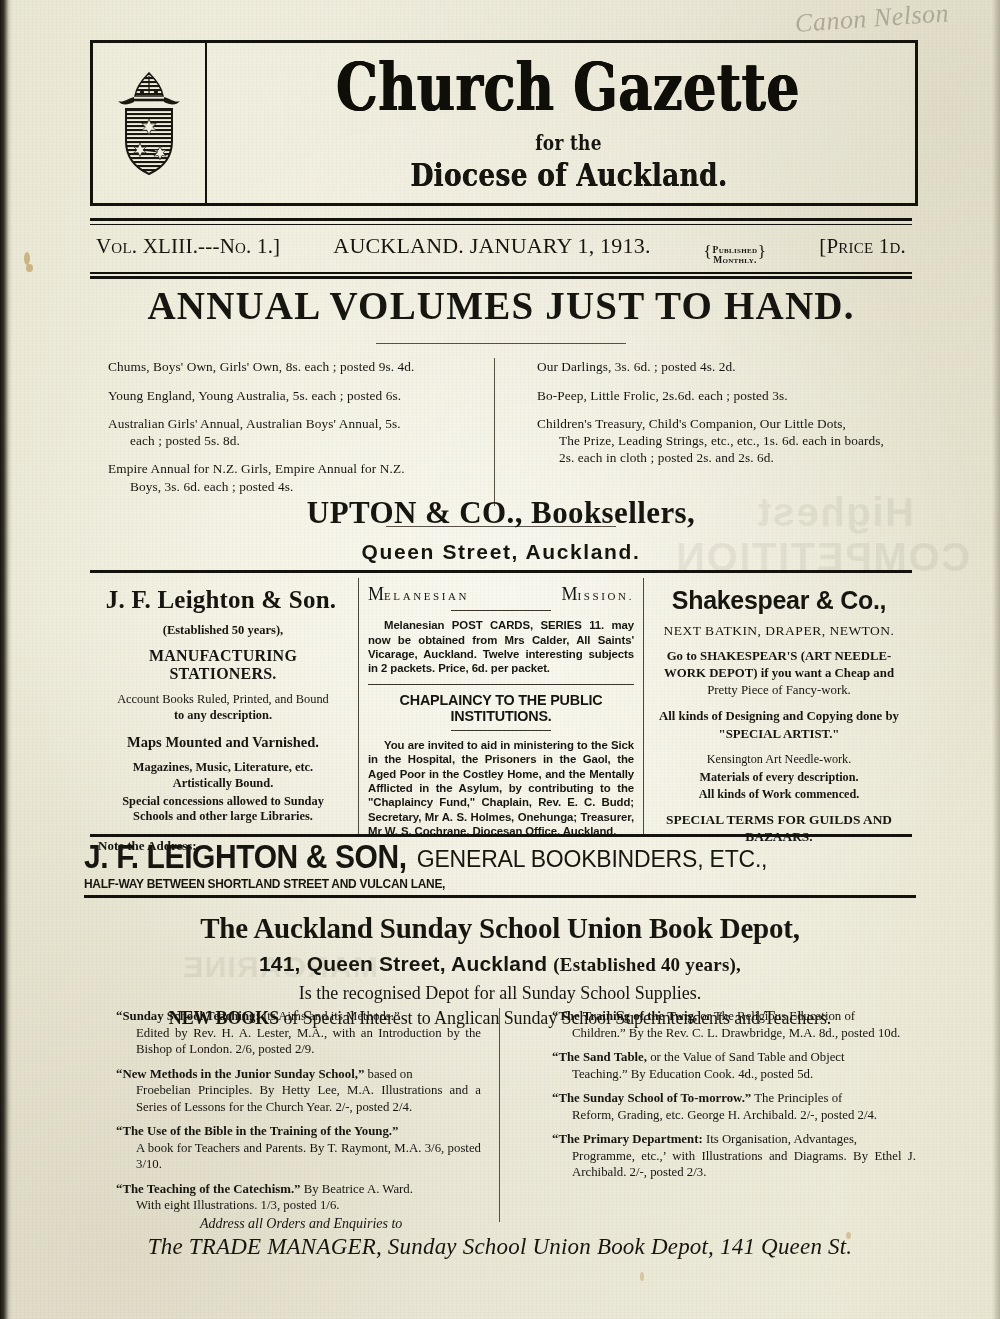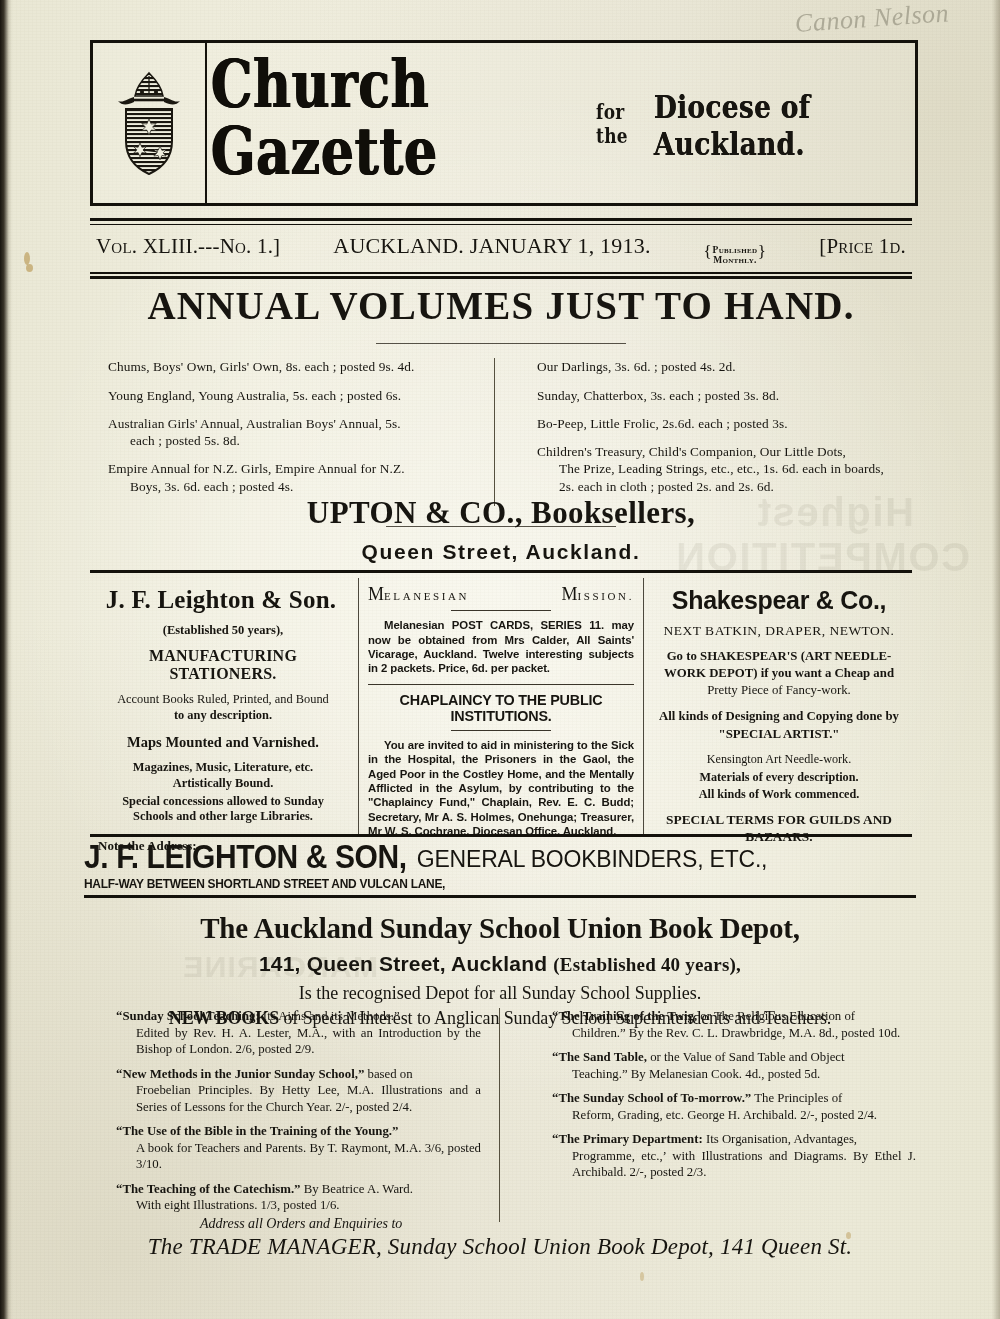--- a/index.html
+++ b/index.html
@@ -44,21 +44,21 @@
   }
   #masthead{
     position:absolute;left:90px;top:40px;width:822px;height:160px;
     border:3px solid #14120c;background:rgba(255,255,250,.12);
   }
   #crest-cell{
     position:absolute;left:0;top:0;width:112px;height:100%;
     border-right:2px solid #14120c;display:flex;align-items:center;justify-content:center;
   }
   #title-cell{position:absolute;left:112px;top:0;right:0;height:100%;
-    display:flex;flex-direction:row;align-items:center;justify-content:center;padding-top:2px;}
+    display:flex;flex-direction:column;align-items:center;justify-content:center;padding-top:2px;padding-left:17px;}
   #gazette-title{
     font-family:"DejaVu Serif",serif;font-weight:bold;
     font-size:54px;line-height:1.02;letter-spacing:.5px;color:#100e09;
     transform:scaleY(1.22) scaleX(.97);transform-origin:center;
     text-shadow:.6px 0 0 #100e09,-.6px 0 0 #100e09;
     margin-bottom:14px;
   }
   #forthe{font-family:"DejaVu Serif",serif;font-weight:bold;font-size:17px;
     transform:scaleY(1.18);margin:3px 0 6px 0;letter-spacing:.3px;}
   #diocese{font-family:"DejaVu Serif",serif;font-weight:bold;font-size:27px;
@@ -258,23 +258,20 @@
         <div class="bookline">
           <span>Empire Annual for N.Z. Girls, Empire Annual for N.Z.</span>
           <span class="ind">Boys, 3s. 6d. each ; posted 4s.</span>
         </div>
       </div>
       <div class="col right">
         <div class="bookline">
           <span>Our Darlings, 3s. 6d. ; posted 4s. 2d.</span>
         </div>
         <div class="bookline">
-          <span>Sunday, Chatterbox, 3s. each ; posted 3s. 8d.</span>
-        </div>
-        <div class="bookline">
           <span>Bo-Peep, Little Frolic, 2s.6d. each ; posted 3s.</span>
         </div>
         <div class="bookline">
           <span>Children's Treasury, Child's Companion, Our Little Dots,</span>
           <span class="ind">The Prize, Leading Strings, etc., etc., 1s. 6d. each in boards, 2s. each in cloth ; posted 2s. and 2s. 6d.</span>
         </div>
       </div>
     </div>
     <div class="shortrule" style="width:230px;margin-top:20px"></div>
   </div>
@@ -385,21 +382,21 @@
         <span class="d">With eight Illustrations.  1/3, posted 1/6.</span>
       </div>
     </div>
     <div class="bcol r">
       <div class="bkitem">
         <span class="t">“The Training of the Twig,</span><span> or The Religious Education of</span>
         <span class="d">Children.”  By the Rev. C. L. Drawbridge, M.A.   8d., posted 10d.</span>
       </div>
       <div class="bkitem">
         <span class="t">“The Sand Table,</span><span> or the Value of Sand Table and Object</span>
-        <span class="d">Teaching.”  By Melanesian Cook.  4d., posted 5d.</span>
+        <span class="d">Teaching.”  By Education Cook.  4d., posted 5d.</span>
       </div>
       <div class="bkitem">
         <span class="t">“The Sunday School of To-morrow.”</span><span>  The Principles of</span>
         <span class="d">Reform, Grading, etc.  George H. Archibald.  2/-, posted 2/4.</span>
       </div>
       <div class="bkitem">
         <span class="t">“The Primary Department:</span><span> Its Organisation, Advantages,</span>
         <span class="d">Programme, etc.,’ with Illustrations and Diagrams.  By Ethel J. Archibald.  2/-, posted 2/3.</span>
       </div>
     </div>

